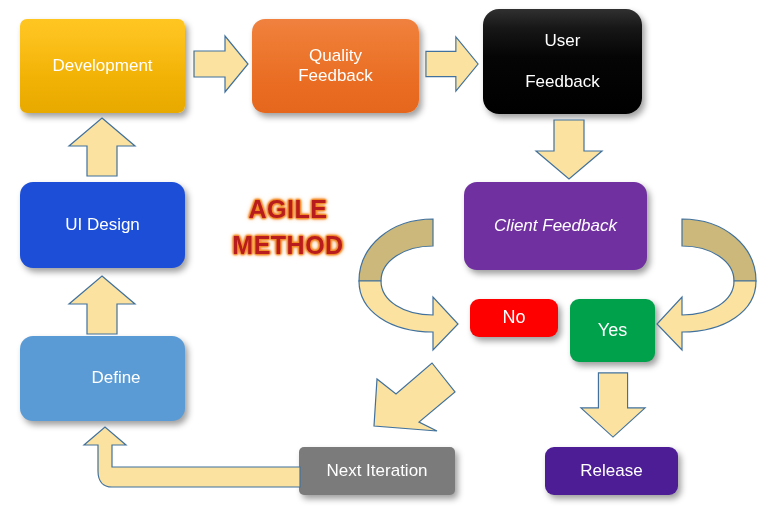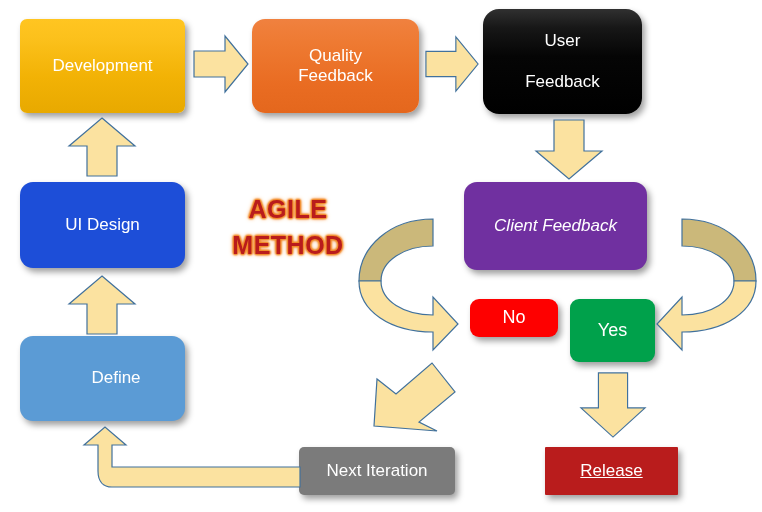--- a/index.html
+++ b/index.html
@@ -43,21 +43,21 @@
   .n-uat {
     background: linear-gradient(to bottom, #303030 0%, #171717 18%, #050505 45%, #000000 100%);
     border-radius: 16px;
   }
   .n-cf  { background: #7030a0; font-style: italic; }
   .n-ui  { background: #1d4ed8; }
   .n-dr  { background: #5b9bd5; }
   .n-no  { background: #fe0000; border-radius: 9px; }
   .n-yes { background: #00a14b; border-radius: 9px; }
   .n-ni  { background: #7b7b7b; border-radius: 5px; }
-  .n-rel { background: #b91c1c; border-radius: 1px; text-decoration: underline; }
+  .n-rel { background: #4c1d95; border-radius: 9px; }
 
   
   #agile-method {
     position: absolute;
     color: #b91c1c;
     font-weight: bold;
     font-style: normal;
     letter-spacing: 0.5px;
     text-align: center;
     line-height: 1.42;

